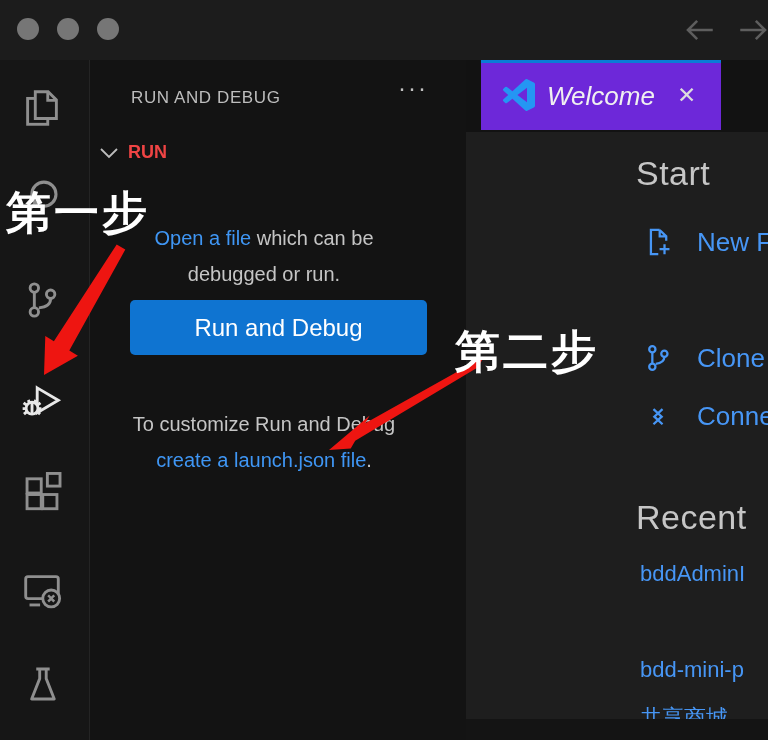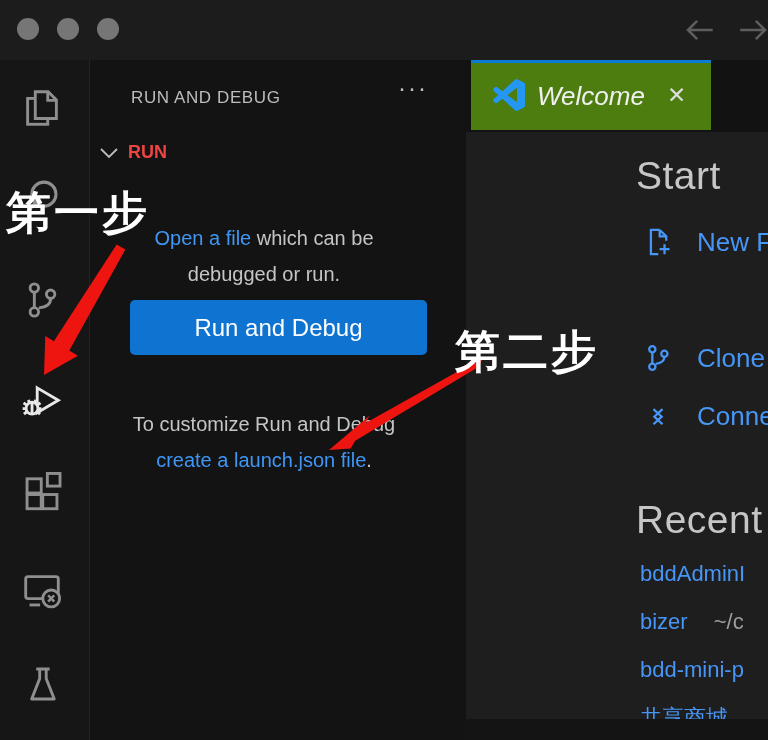--- a/index.html
+++ b/index.html
@@ -25,27 +25,27 @@
   .sb-section-label{font-size:18px;font-weight:bold;color:#ef4444;}
   .sb-p{position:absolute;left:40px;width:268px;font-size:20px;line-height:36px;color:#c5c5c5;text-align:center;}
   .sb-p a{color:#3f96f4;text-decoration:none;cursor:pointer;}
   .p1{top:140px;}
   .p2{top:326px;}
   .p3{top:460px;}
   .run-btn{position:absolute;left:40px;top:240px;width:297px;height:55px;background:#0f74d1;
            border:none;border-radius:5px;color:#fff;font-size:24px;font-family:inherit;cursor:pointer;}
   
   .tabbar{position:absolute;left:466px;top:60px;width:302px;height:72px;background:#121212;}
-  .tab{position:absolute;left:5px;top:0;width:240px;height:70px;background:#4d7c0f;
+  .tab{position:absolute;left:15px;top:0;width:240px;height:70px;background:#6d28d9;
        border-top:3px solid #0a7cd6;box-sizing:border-box;cursor:pointer;}
   .tab-logo{position:absolute;left:22px;top:16px;width:32px;height:32px;}
   .tab-title{position:absolute;left:66px;top:18px;font-size:26px;font-style:italic;color:#f0f0f0;}
   .tab-close{position:absolute;left:196px;top:19px;font-size:23px;color:#dddddd;cursor:pointer;}
   .editorbody{position:absolute;left:466px;top:132px;width:302px;height:587px;background:#1e1e1e;overflow:hidden;}
-  .w-heading{position:absolute;left:170px;font-size:39px;color:#c6c6c6;letter-spacing:.5px;}
+  .w-heading{position:absolute;left:170px;font-size:34px;color:#c6c6c6;letter-spacing:.5px;}
   .start-row{position:absolute;left:175px;display:flex;align-items:center;cursor:pointer;white-space:nowrap;}
   .start-row svg{width:34px;height:34px;color:#4796f5;margin-right:22px;flex:none;}
   .start-label{font-size:26px;color:#4796f5;}
   .recent-row{position:absolute;left:174px;font-size:22px;white-space:nowrap;cursor:pointer;}
   .recent-name{color:#4796f5;}
   .recent-path{color:#9e9e9e;margin-left:26px;}
   
   .anno{position:absolute;z-index:50;color:#ffffff;font-size:45px;font-weight:600;
         letter-spacing:3px;white-space:nowrap;font-family:"Liberation Sans",sans-serif;}
   .arrows{position:absolute;left:0;top:0;width:768px;height:740px;z-index:45;pointer-events:none;}
@@ -175,21 +175,20 @@
     <div class="start-row" style="top:267px">
       <svg viewBox="0 0 24 24" fill="none" stroke="currentColor" stroke-width="1.6">
         <path d="m8.8 7.2 5.8 5.3-5.8 5.3M15.2 7.2l-5.8 5.3 5.8 5.3"></path>
       </svg>
       <span class="start-label">Conne</span>
     </div>
 
     <div class="w-heading" style="top:366px">Recent</div>
 
     <div class="recent-row" style="top:429px"><span class="recent-name">bddAdminI</span></div>
-    <div class="recent-row" style="top:477px"><span class="recent-name">bizer</span><span class="recent-path">~/c</span></div>
     <div class="recent-row" style="top:525px"><span class="recent-name">bdd-mini-p</span></div>
     <div class="recent-row" style="top:571px"><span class="recent-name">共享商城</span></div>
   </div>
 
   <div class="anno" style="left:455px;top:322px">第二步</div>
   <div class="anno" style="left:6px;top:183px">第一步</div>
 
   <svg class="arrows" viewBox="0 0 768 740">
     <polygon fill="#ee1511" points="116.7,244.4 53.9,341.2 45.3,336.1 44,375 77.9,355.7 69.3,350.6 125.3,249.6"></polygon>
     <polygon fill="#ee1511" points="478.0,367.2 355.2,440.7 350.7,448.5 329,450 369.7,415.5 365.2,423.3 484.0,356.8"></polygon>

